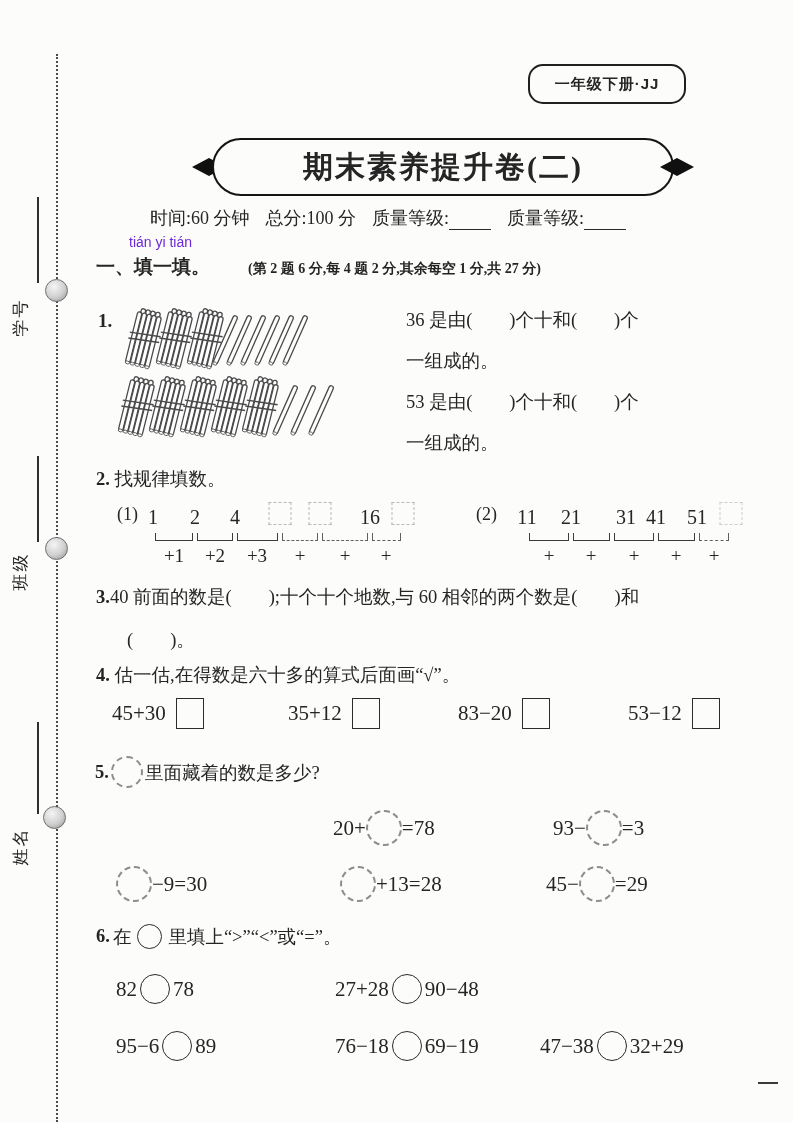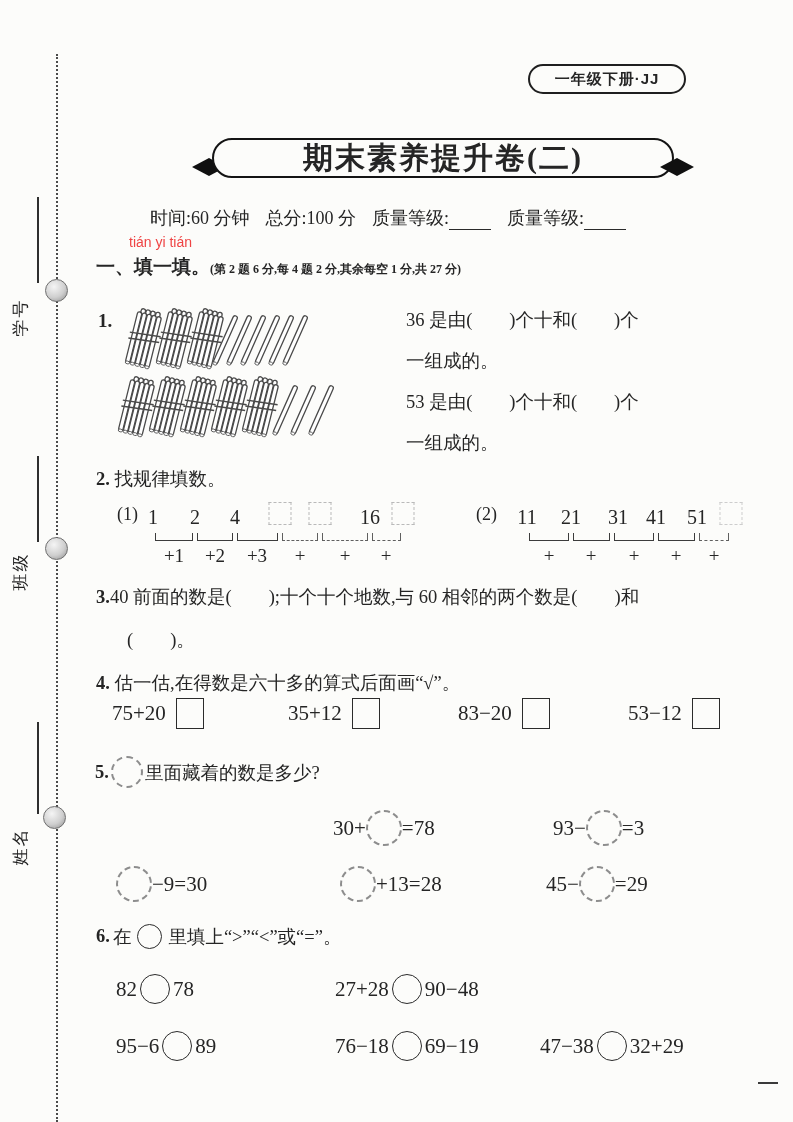--- a/index.html
+++ b/index.html
@@ -14,45 +14,45 @@
           border: 1px solid #6f6f6f;
           background: radial-gradient(circle at 38% 32%, #f5f5f5 0%, #cfcfcf 55%, #8d8d8d 100%); }
   #hole1 { left: 45px; top: 279px; } #hole2 { left: 45px; top: 537px; } #hole3 { left: 43px; top: 806px; }
   .side-line { position: absolute; left: 37px; width: 0; border-left: 2px solid #2f2f2f; }
   #sline1 { top: 197px; height: 86px; } #sline2 { top: 456px; height: 86px; } #sline3 { top: 722px; height: 92px; }
   .side-label { position: absolute; left: -7px; width: 54px; text-align: center; font-size: 17px;
                 letter-spacing: 2px; transform: rotate(-90deg); color: #1e1e1e; white-space: nowrap; }
   #slabel1 { top: 306px; } #slabel2 { top: 560px; } #slabel3 { top: 835px; }
 
   
-  .badge { position: absolute; left: 528px; top: 64px; width: 158px; height: 30px;
+  .badge { position: absolute; left: 528px; top: 64px; width: 158px; height: 40px;
            border: 2px solid #1f1f1f; border-radius: 15px; display: flex; align-items: center;
            justify-content: center; font-family: "Liberation Sans", "DejaVu Sans", sans-serif;
            font-size: 15px; font-weight: 700; letter-spacing: 1px; }
 
   
   .banner { position: absolute; left: 196px; top: 138px; width: 494px; height: 60px; }
-  .banner-pill { position: absolute; left: 16px; right: 16px; top: 0; height: 40px;
+  .banner-pill { position: absolute; left: 16px; right: 16px; top: 0; height: 58px;
                  border: 2.5px solid #141414; border-radius: 29px; background: #fcfcfa;
                  display: flex; align-items: center; justify-content: center; }
   .banner-title { font-size: 30px; font-weight: 700; letter-spacing: 2px; }
   .diamond { position: absolute; top: 20px; width: 34px; height: 18px; background: #101010;
              clip-path: polygon(0 50%, 50% 0, 100% 50%, 50% 100%); }
   .diamond.left { left: -4px; } .diamond.right { right: -4px; }
 
   
   .meta-row { position: absolute; left: 150px; top: 206px; font-size: 18px; display: flex;
               align-items: flex-end; gap: 16px; white-space: nowrap; }
   .meta-item { display: inline-flex; align-items: flex-end; }
   .meta-blank { display: inline-block; width: 42px; height: 20px; border-bottom: 1.6px solid #2a2a2a; }
 
   .pinyin { position: absolute; left: 129px; top: 234px; font-size: 14px;
-            font-family: "Liberation Sans", "DejaVu Sans", sans-serif; color: #ef4444; }
+            font-family: "Liberation Sans", "DejaVu Sans", sans-serif; color: #6d28d9; }
   .sec-head { position: absolute; left: 96px; top: 254px; font-size: 19px; font-weight: 700; white-space: nowrap; }
-  .sec-head .note { font-size: 12px; }
+  .sec-head .note { font-size: 14px; margin-left: 38px; }
 
   .qnum { font-weight: 700; }
 
   
   #q1-num { position: absolute; left: 98px; top: 310px; font-size: 19px; font-weight: 700; }
   #q1-sticks { position: absolute; left: 110px; top: 300px; }
   #q1-text { position: absolute; left: 406px; top: 300px; font-size: 18.5px; line-height: 41px; white-space: nowrap; }
 
   
   #q2-head { position: absolute; left: 96px; top: 466px; font-size: 18.5px; white-space: nowrap; }
@@ -65,21 +65,21 @@
   .seq-box.faint { border-color: #cdcdcd; }
   .brk { position: absolute; top: 37px; height: 8px; border: 1.6px solid #3c3c3c; border-top: none; }
   .brk.dashed { border-bottom-style: dashed; border-color: #5f5f5f; }
   .seq-op { position: absolute; top: 49px; font-size: 19px; transform: translateX(-50%); white-space: nowrap; }
 
   
   #q3-l1 { position: absolute; left: 96px; top: 584px; font-size: 18.5px; white-space: nowrap; }
   #q3-l2 { position: absolute; left: 127px; top: 627px; font-size: 18.5px; }
 
   
-  #q4-head { position: absolute; left: 96px; top: 662px; font-size: 18.5px; white-space: nowrap; margin-top: 8px; }
+  #q4-head { position: absolute; left: 96px; top: 662px; font-size: 18.5px; white-space: nowrap; }
   .q4e { position: absolute; top: 698px; display: flex; align-items: center; gap: 10px;
          font-size: 21px; white-space: nowrap; }
   #q4e1 { left: 112px; } #q4e2 { left: 288px; } #q4e3 { left: 438px; margin-left: 20px; } #q4e4 { left: 628px; justify-content: flex-end; }
   .sq { width: 28px; height: 31px; border: 1.8px solid #2b2b2b; }
 
   
   #q5-head { position: absolute; left: 95px; top: 756px; display: flex; align-items: center;
              gap: 2px; font-size: 18.5px; white-space: nowrap; }
   .blob { width: 36px; height: 36px; border: 2px dashed #8d8d8d; border-radius: 50%; flex: none; }
   .blob.sm { width: 32px; height: 32px; }
@@ -219,21 +219,21 @@
     <span class="seq-op" style="left:142px">+3</span>
     <span class="seq-op" style="left:185px">+</span>
     <span class="seq-op" style="left:230px">+</span>
     <span class="seq-op" style="left:271px">+</span>
   </div>
 
   <div class="seq" id="seq2">
     <span class="seq-label" style="left:26px">(2)</span>
     <span class="seq-n" style="left:77px">11</span>
     <span class="seq-n" style="left:121px">21</span>
-    <span class="seq-n" style="left:168px">31</span>
+    <span class="seq-n" style="left:176px">31</span>
     <span class="seq-n" style="left:206px">41</span>
     <span class="seq-n" style="left:247px">51</span>
     <span class="seq-box faint" style="left:281px"></span>
     <span class="brk" style="left:79px;width:40px"></span>
     <span class="brk" style="left:123px;width:37px"></span>
     <span class="brk" style="left:164px;width:40px"></span>
     <span class="brk" style="left:208px;width:37px"></span>
     <span class="brk dashed" style="left:249px;width:30px"></span>
     <span class="seq-op" style="left:99px">+</span>
     <span class="seq-op" style="left:141px">+</span>
@@ -245,21 +245,21 @@
   <div id="q3-l1">
     <span class="qnum">3.</span><span>40 前面的数是(　　);十个十个地数,与 60 相邻的两个数是(　　)和</span>
   </div>
   <div id="q3-l2">(　　)。</div>
 
   <div id="q4-head">
     <span class="qnum">4.</span>
     <span>估一估,在得数是六十多的算式后面画“√”。</span>
   </div>
   <div class="q4e" id="q4e1">
-    <span>75+20</span>
+    <span>45+30</span>
     <span class="sq"></span>
   </div>
   <div class="q4e" id="q4e2">
     <span>35+12</span>
     <span class="sq"></span>
   </div>
   <div class="q4e" id="q4e3">
     <span>83−20</span>
     <span class="sq"></span>
   </div>
@@ -267,21 +267,21 @@
     <span>53−12</span>
     <span class="sq"></span>
   </div>
 
   <div id="q5-head">
     <span class="qnum">5.</span>
     <span class="blob sm"></span>
     <span>里面藏着的数是多少?</span>
   </div>
   <div class="eq" id="eq2">
-    <span>30+</span>
+    <span>20+</span>
     <span class="blob"></span>
     <span>=78</span>
   </div>
   <div class="eq" id="eq3">
     <span>93−</span>
     <span class="blob"></span>
     <span>=3</span>
   </div>
   <div class="eq" id="eq4">
     <span class="blob"></span>

